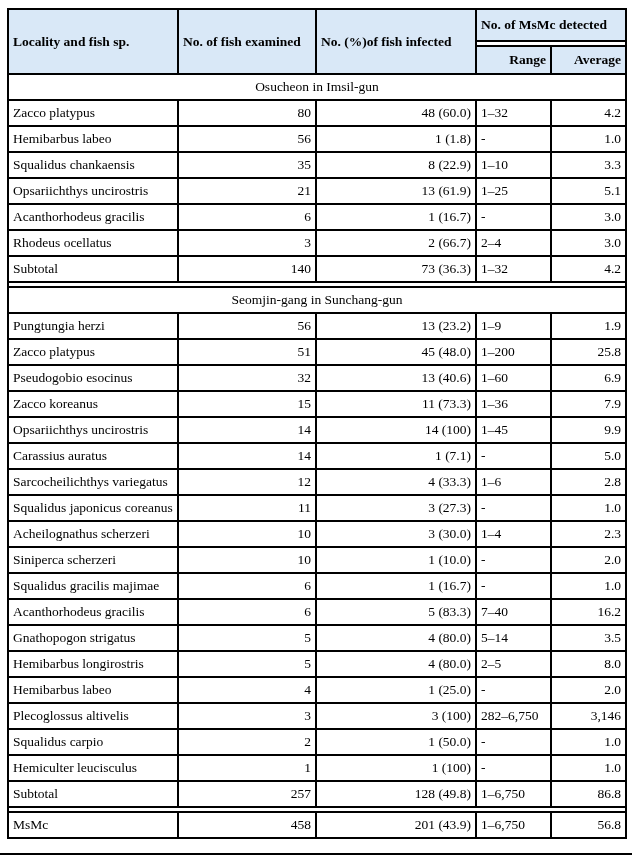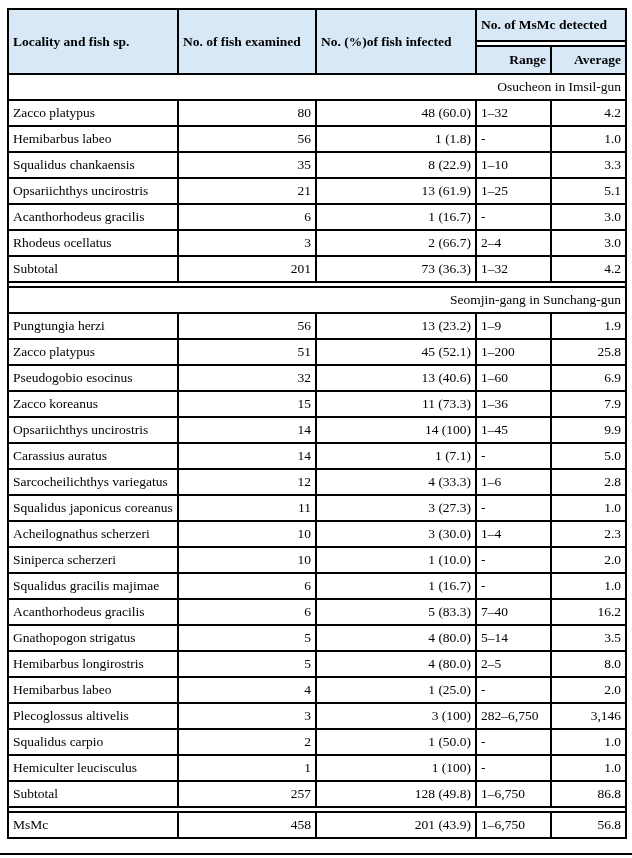--- a/index.html
+++ b/index.html
@@ -38,21 +38,21 @@
     height: 3px; padding: 0; background: #ffffff;
     border-top: 2px solid #000; border-bottom: 2px solid #000;
   }
   .fish-table tr.separator-row td {
     height: 3px; padding: 0; background: #ffffff;
     border-top: 2px solid #000; border-bottom: 2px solid #000;
   }
   .fish-table td.c0 { text-align: left; }
   .fish-table td.c1, .fish-table td.c2, .fish-table td.c4 { text-align: right; }
   .fish-table td.c3 { text-align: left; }
-  .fish-table tr.section-row td { text-align: right; }
+  .fish-table tr.section-row td { text-align: center; }
 
   .page-bottom-rule {
     position: absolute; left: 0; top: 853px;
     width: 632px; height: 2px; background: #000;
   }
 </style>
 </head>
 <body>
 
 <div class="sheet">
@@ -121,42 +121,42 @@
         </tr>
         <tr>
           <td class="c0">Rhodeus ocellatus</td>
           <td class="c1">3</td>
           <td class="c2">2 (66.7)</td>
           <td class="c3">2–4</td>
           <td class="c4">3.0</td>
         </tr>
         <tr>
           <td class="c0">Subtotal</td>
-          <td class="c1">201</td>
+          <td class="c1">140</td>
           <td class="c2">73 (36.3)</td>
           <td class="c3">1–32</td>
           <td class="c4">4.2</td>
         </tr>
         <tr class="separator-row">
           <td colspan="5"></td>
         </tr>
         <tr class="section-row">
           <td colspan="5">Seomjin-gang in Sunchang-gun</td>
         </tr>
         <tr>
           <td class="c0">Pungtungia herzi</td>
           <td class="c1">56</td>
           <td class="c2">13 (23.2)</td>
           <td class="c3">1–9</td>
           <td class="c4">1.9</td>
         </tr>
         <tr>
           <td class="c0">Zacco platypus</td>
           <td class="c1">51</td>
-          <td class="c2">45 (52.1)</td>
+          <td class="c2">45 (48.0)</td>
           <td class="c3">1–200</td>
           <td class="c4">25.8</td>
         </tr>
         <tr>
           <td class="c0">Pseudogobio esocinus</td>
           <td class="c1">32</td>
           <td class="c2">13 (40.6)</td>
           <td class="c3">1–60</td>
           <td class="c4">6.9</td>
         </tr>

